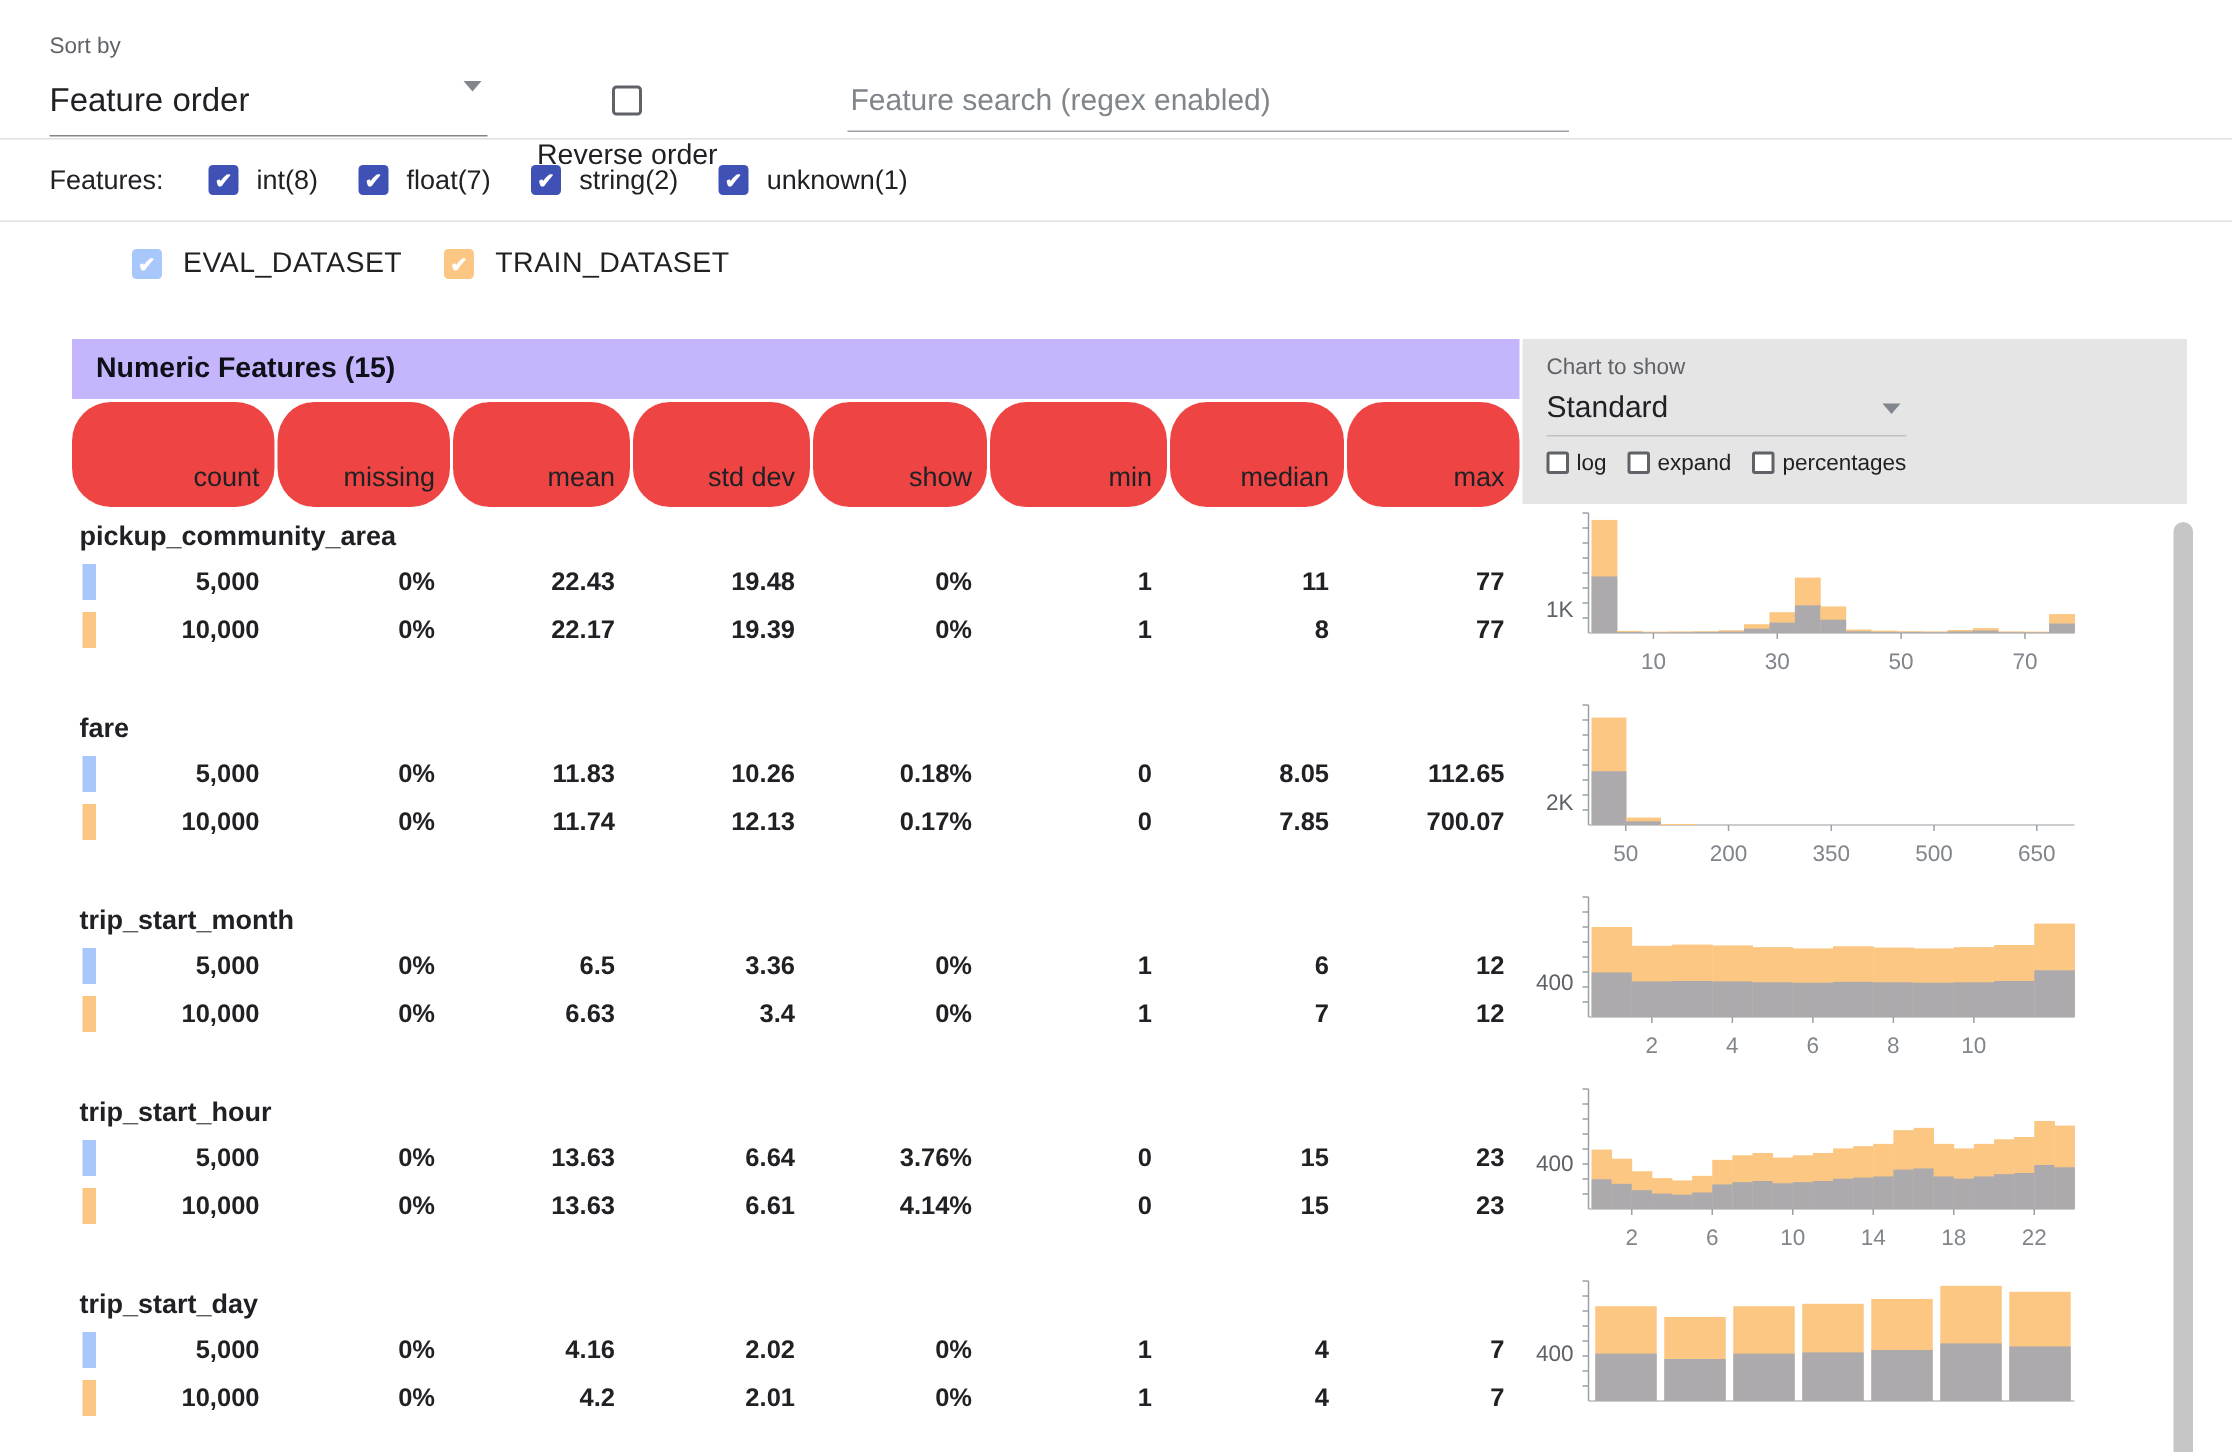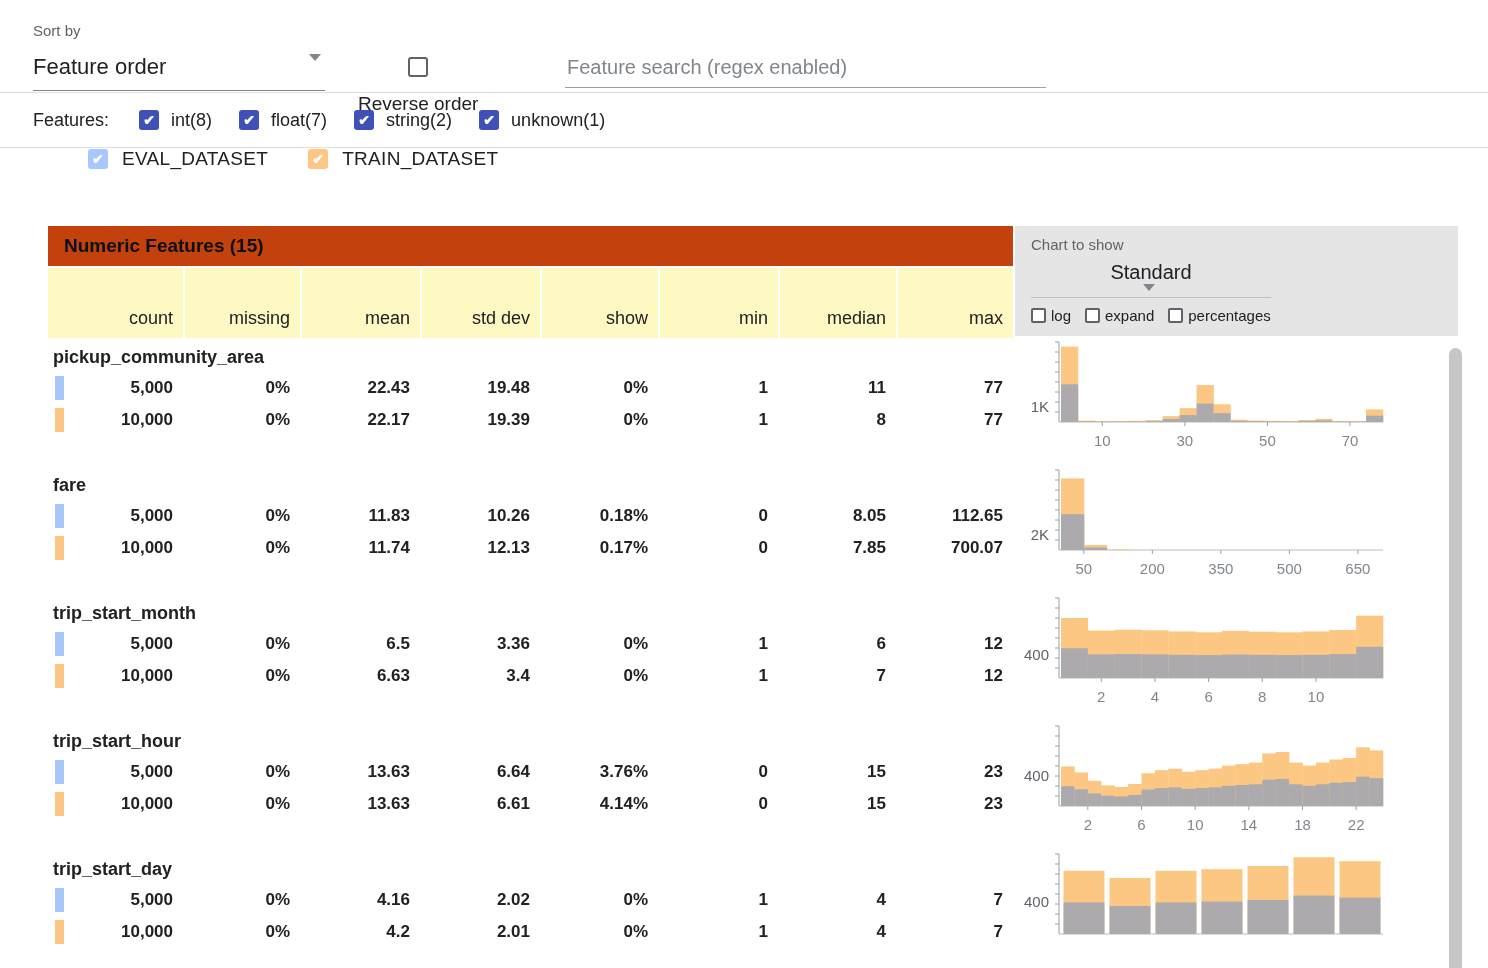--- a/index.html
+++ b/index.html
@@ -46,54 +46,54 @@
 
   
   .features-bar {
     height: 55px; border-bottom: 1px solid #e0e0e0;
     display: flex; align-items: center; padding-left: 33px; gap: 27px; font-size: 18px;
   }
   .features-bar .features-label { margin-right: 3px; }
   .filter-group { display: flex; align-items: center; gap: 12px; cursor: pointer; }
 
   
-  .dataset-legend { height: 55px; display: flex; align-items: flex-start; padding-left: 88px; gap: 40px; font-size: 19px; letter-spacing: 0.3px; }
+  .dataset-legend { height: 55px; display: flex; align-items: center; padding-left: 88px; gap: 28px; font-size: 19px; letter-spacing: 0.3px; }
   .dataset-item { display: flex; align-items: center; gap: 14px; cursor: pointer; }
 
   
   .content { display: flex; margin-left: 48px; margin-top: 23px; }
   .table-col { width: 965px; flex: none; }
   .charts-col { width: 443px; flex: none; margin-left: 2px; }
 
   .title-row {
-    height: 40px; background: #c2410c; display: flex; align-items: center;
+    height: 40px; background: #c4b5fd; display: flex; align-items: center;
     padding-left: 16px; font-size: 19px; font-weight: bold; color: #0d1117; margin-bottom: 2px;
   }
   .grid-cols { display: grid; grid-template-columns: 135px 117px 120px 120px 118px 120px 118px 117px; }
   .col-headers { height: 70px; }
   .col-h {
-    background: #fef9c3; border-left: 2px solid #fff;
+    background: #ef4444; border-left: 2px solid #fff;
     display: flex; align-items: flex-end; justify-content: flex-end;
-    padding: 0 10px 9px 0; font-size: 18px; color: #202124;
+    padding: 0 10px 9px 0; font-size: 18px; color: #202124; border-radius: 26px;
   }
   .col-h:first-child { border-left: none; }
 
   .stats-body { padding-top: 4px; }
   .feature-block { margin-bottom: 34px; }
   .feature-name { height: 30px; display: flex; align-items: center; padding-left: 5px; font-weight: bold; font-size: 18px; }
   .stat-row { height: 32px; align-items: center; font-weight: bold; font-size: 17px; }
   .stat-row .cell { text-align: right; padding-right: 10px; position: relative; }
   .swatch { position: absolute; left: 7px; top: 50%; transform: translateY(-50%); width: 9px; height: 24px; display: inline-block; }
 
   
   .chart-panel { height: 110px; background: #e5e5e5; padding: 10px 16px 0 16px; }
   .chart-panel-label { font-size: 15px; color: #5f6368; }
   .standard-select {
     width: 240px; display: flex; justify-content: space-between; align-items: center;
-    font-size: 20px; border-bottom: 1px solid #bdc1c6; padding: 8px 0 6px 0; cursor: pointer; flex-direction: column;
+    font-size: 20px; border-bottom: 1px solid #bdc1c6; padding: 8px 0 6px 0; cursor: pointer;
   }
   .panel-checks { display: flex; align-items: center; gap: 14px; margin-top: 9px; font-size: 15px; }
   .panel-check { display: flex; align-items: center; gap: 5px; cursor: pointer; }
 
   .chart-block { height: 128px; padding-top: 4px; }
   .chart-block svg { display: block; }
 
   
   .scrollbar {
     position: absolute; right: 26px; top: 348px; width: 13px; height: 640px;

